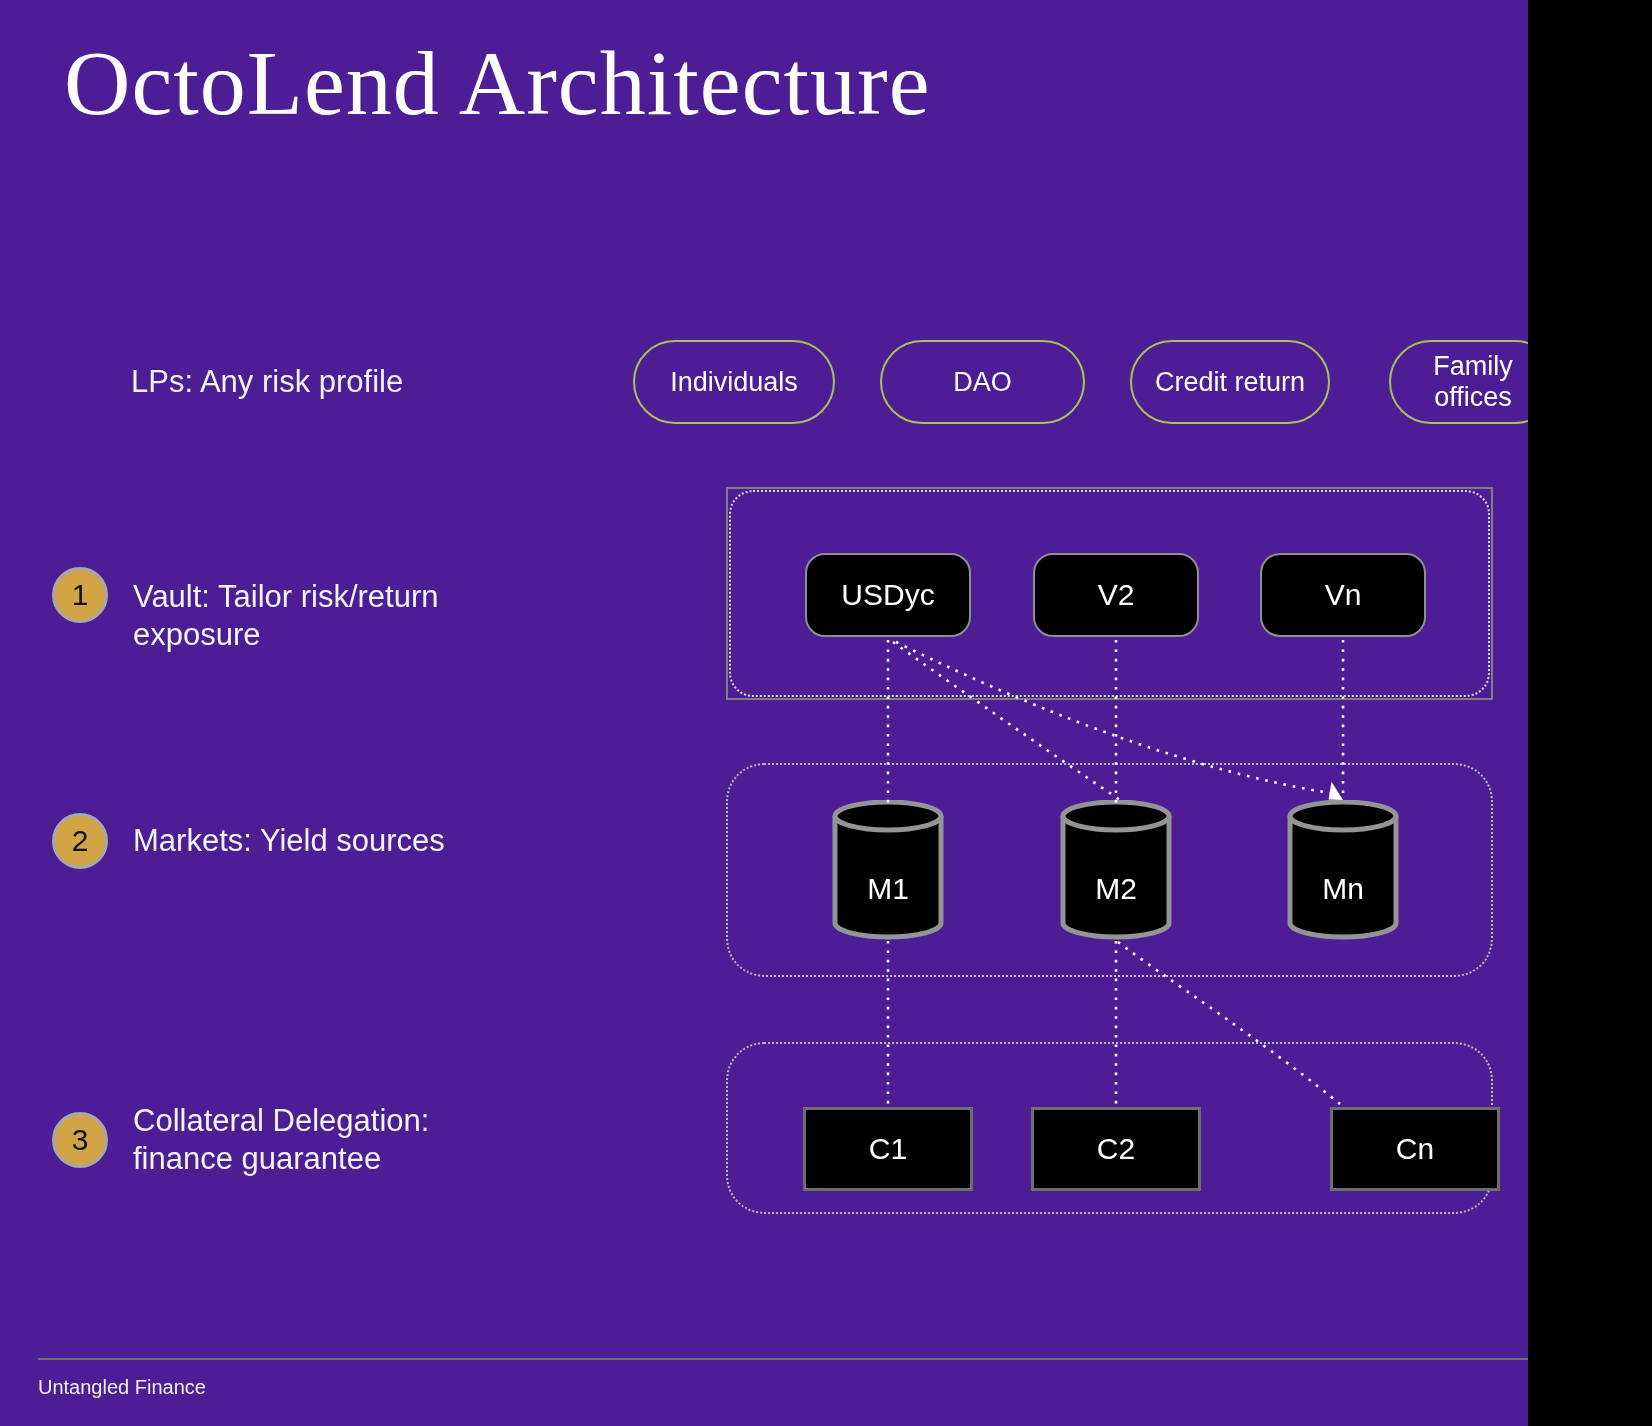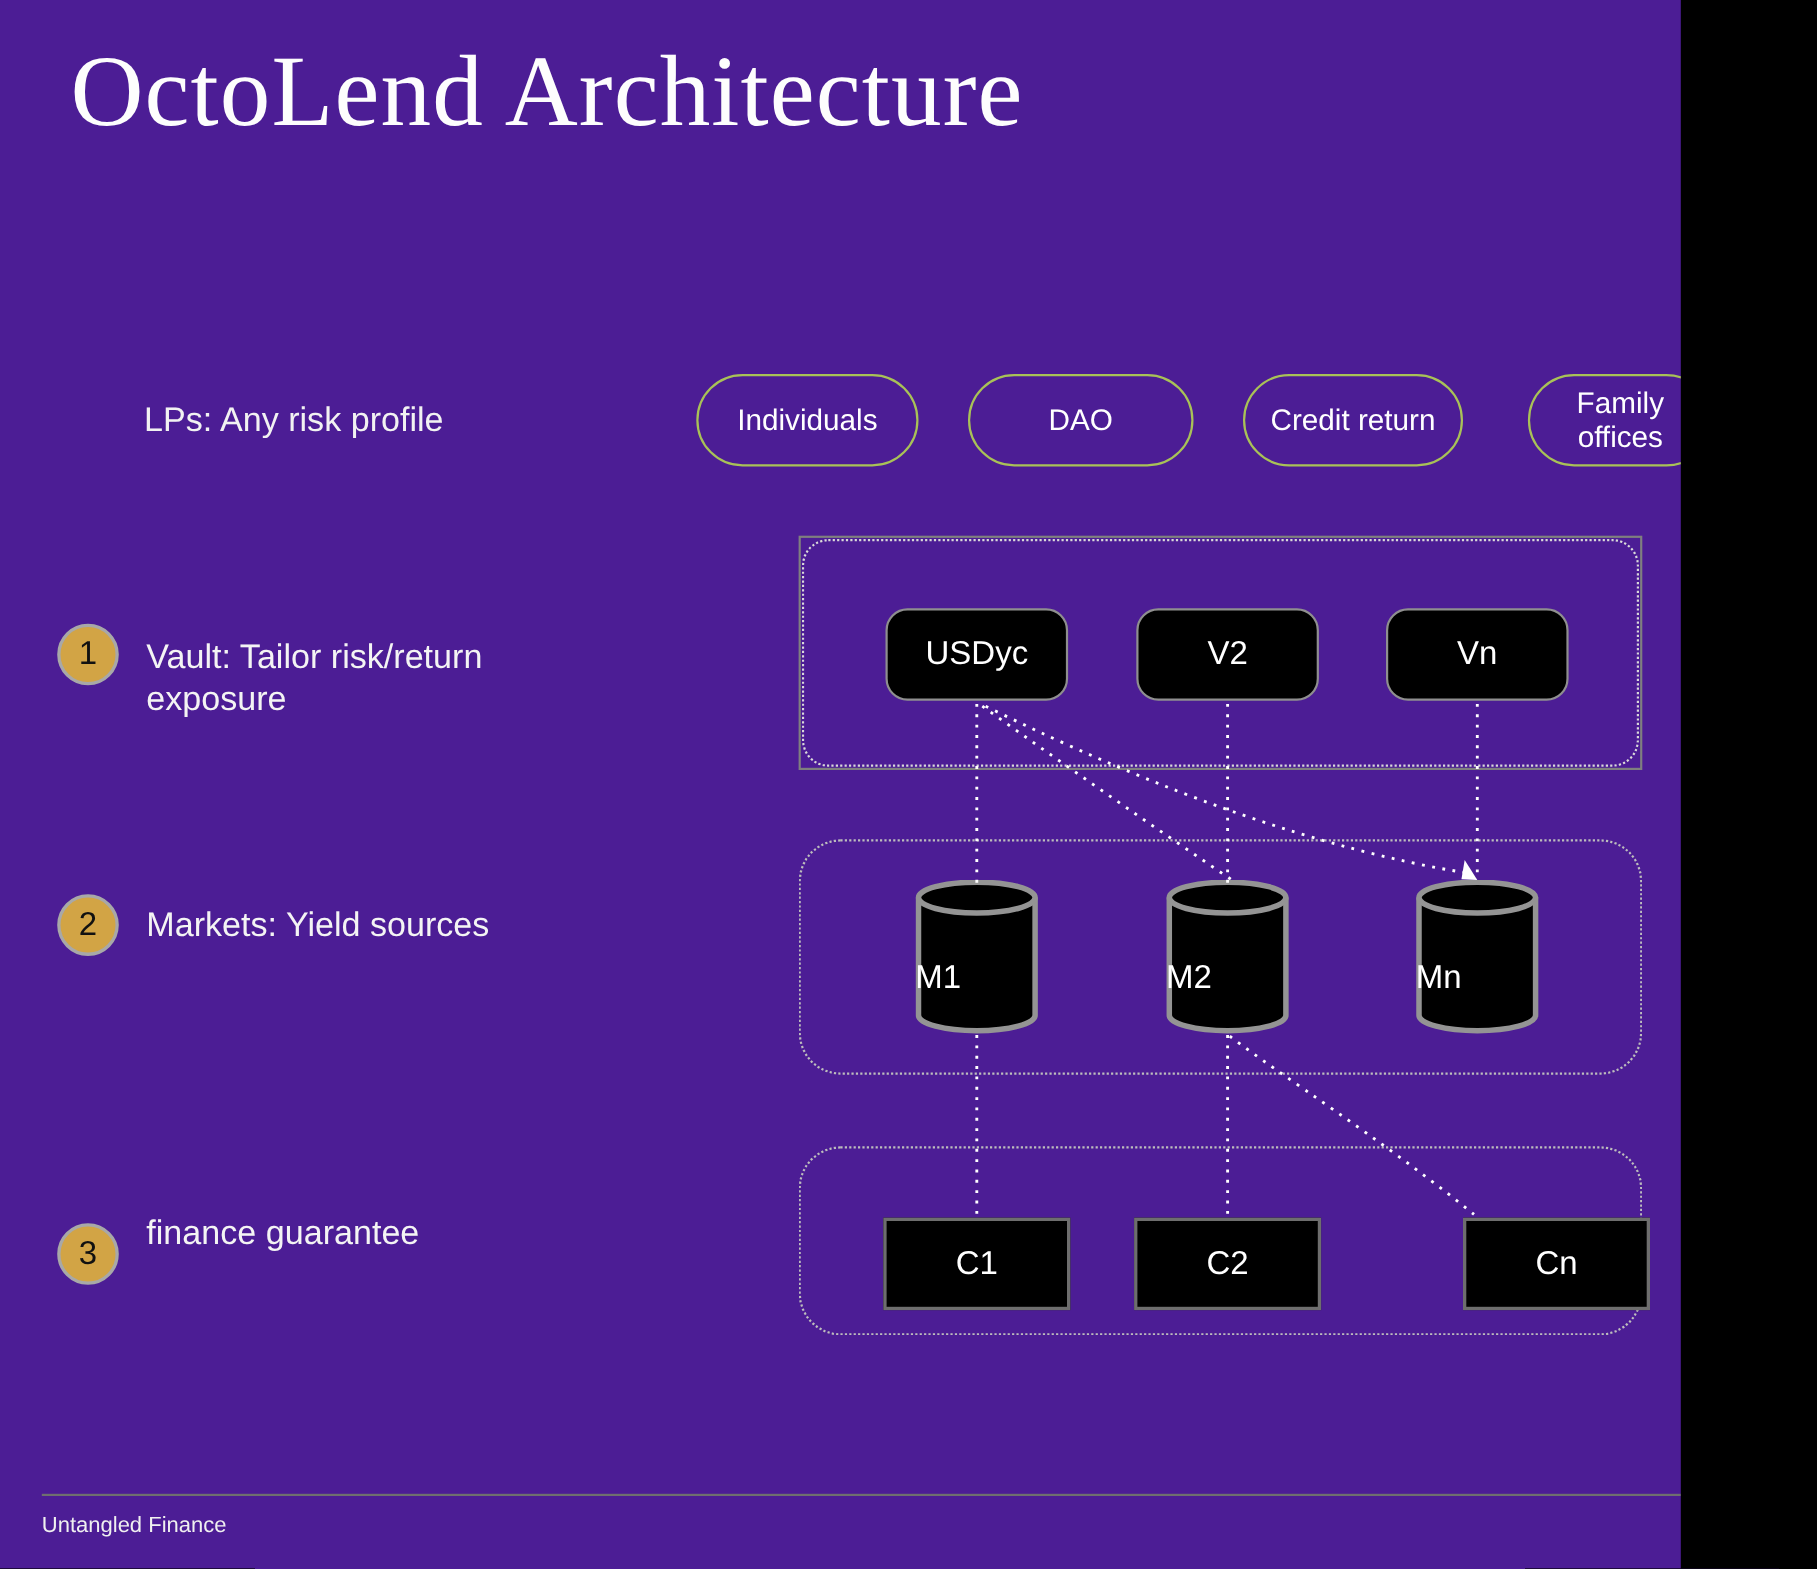--- a/index.html
+++ b/index.html
@@ -93,21 +93,21 @@
   }
   .markets-container{top:763px;height:214px;}
   .collateral-container{top:1042px;height:172px;}
   
   .cylinder{position:absolute;top:800px;width:112px;height:140px;}
   .cyl-m1{left:832px;}
   .cyl-m2{left:1060px;}
   .cyl-mn{left:1287px;}
   .cylinder .cyl-label{
     position:absolute;left:0;right:0;top:72px;
-    text-align:left;font-size:30px;color:#fff;
+    text-align:center;font-size:30px;color:#fff;
   }
   
   .collateral-node{
     position:absolute;top:1107px;width:170px;height:84px;
     border:3px solid #6e6e6e;
     box-sizing:border-box;
     background:#000;
     display:flex;align-items:center;justify-content:center;
     font-size:30px;color:#fff;
   }
@@ -166,20 +166,21 @@
     <span>2</span>
   </div>
   <div class="step-label label-2">
     <div>Markets: Yield sources</div>
   </div>
 
   <div class="step-badge badge-3">
     <span>3</span>
   </div>
   <div class="step-label label-3">
+    <div>Collateral Delegation:</div>
     <div>finance guarantee</div>
   </div>
 
   <div class="vault-container">
     <div class="inner-dotted"></div>
   </div>
   <div class="vault-node vault-usdyc">
     <span>USDyc</span>
   </div>
   <div class="vault-node vault-v2">

